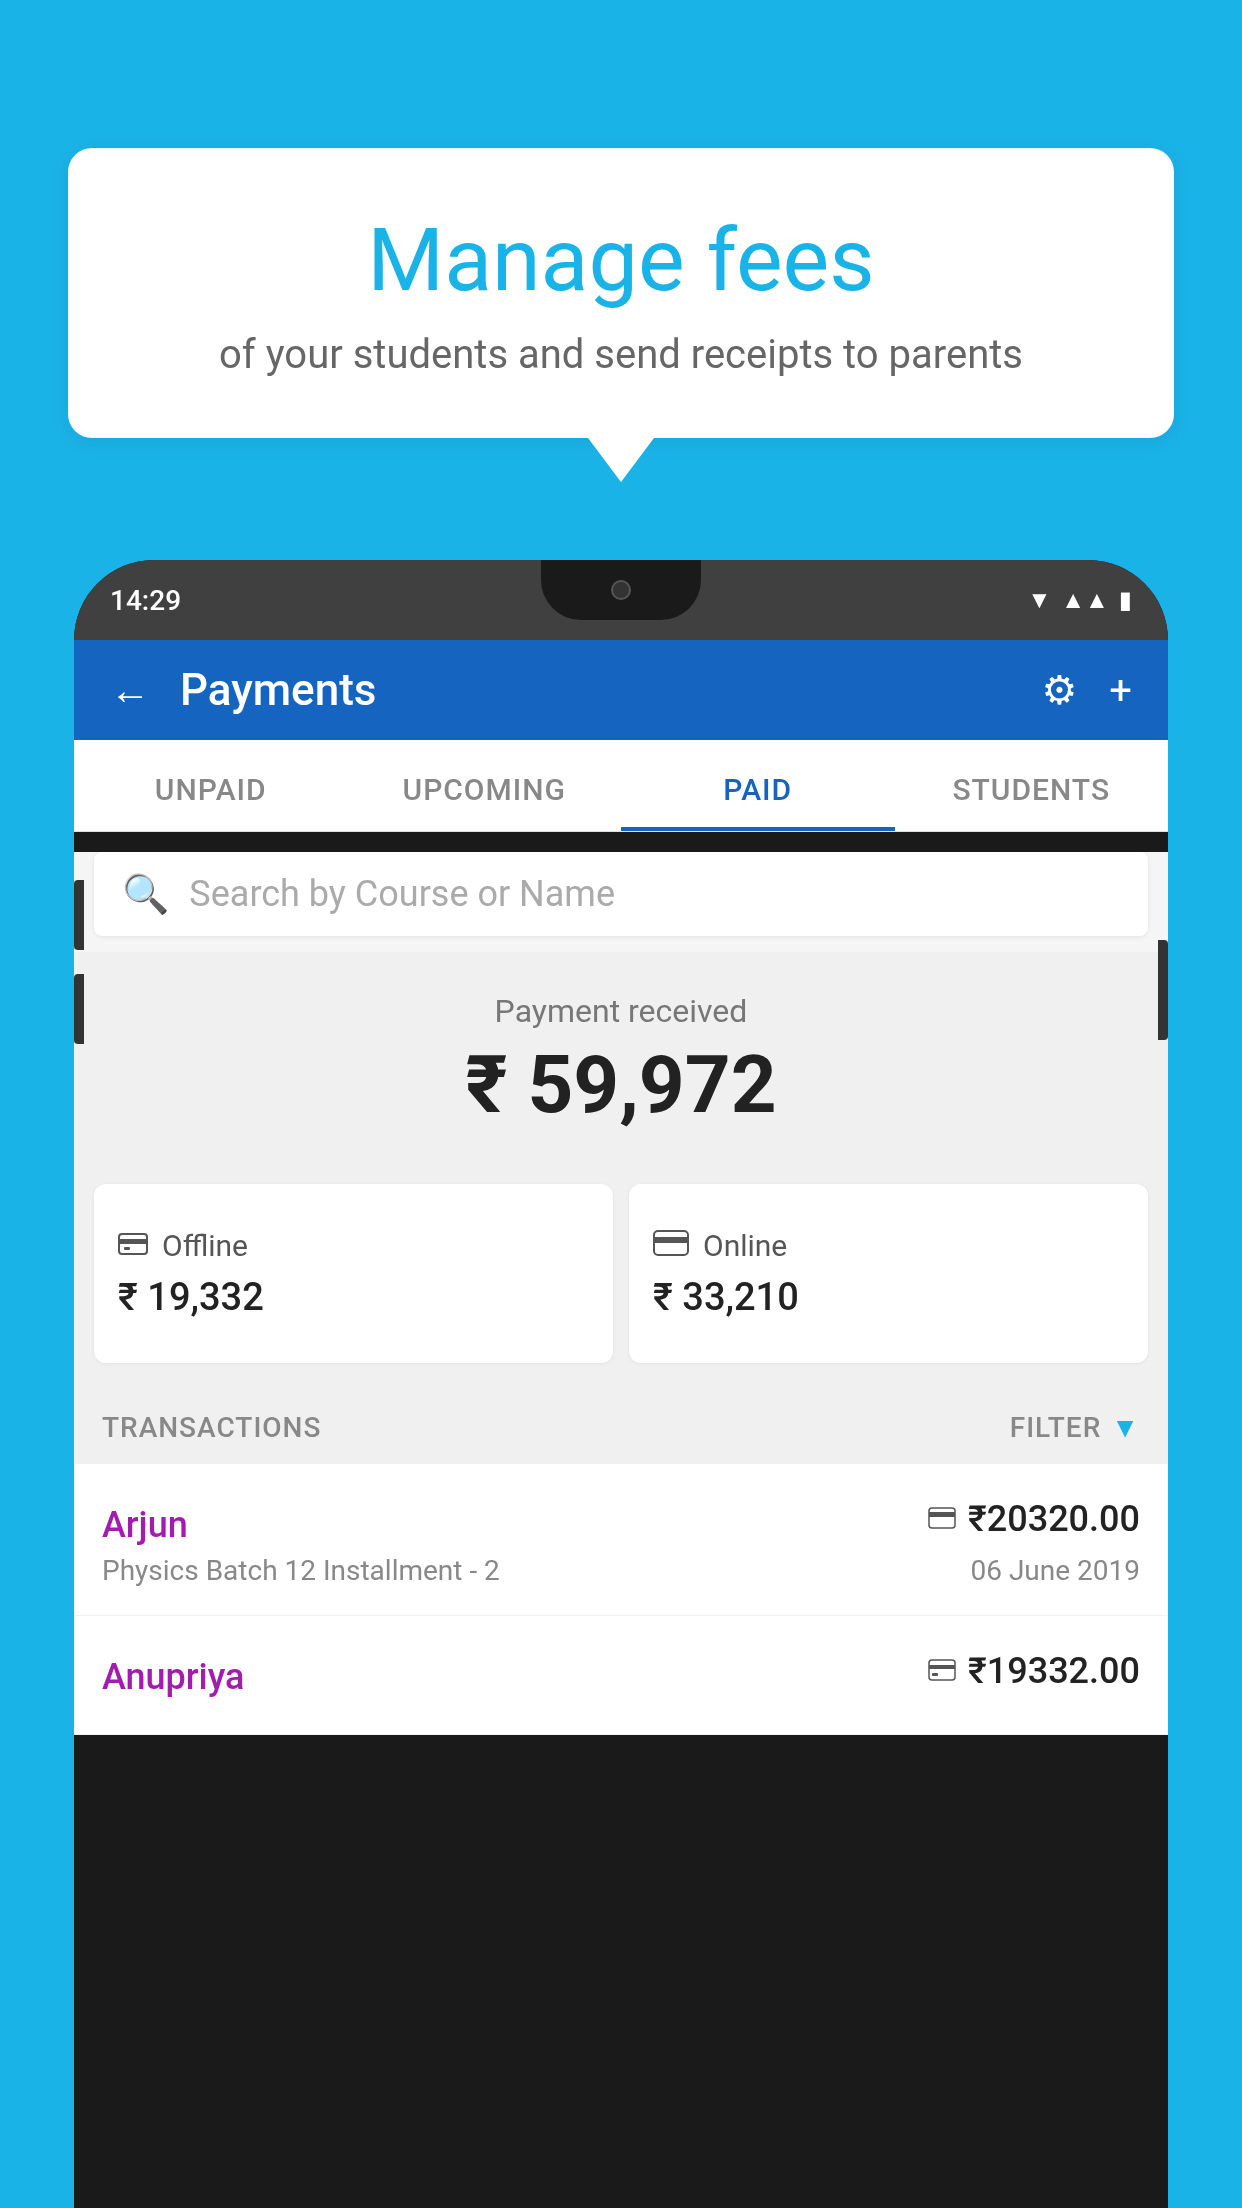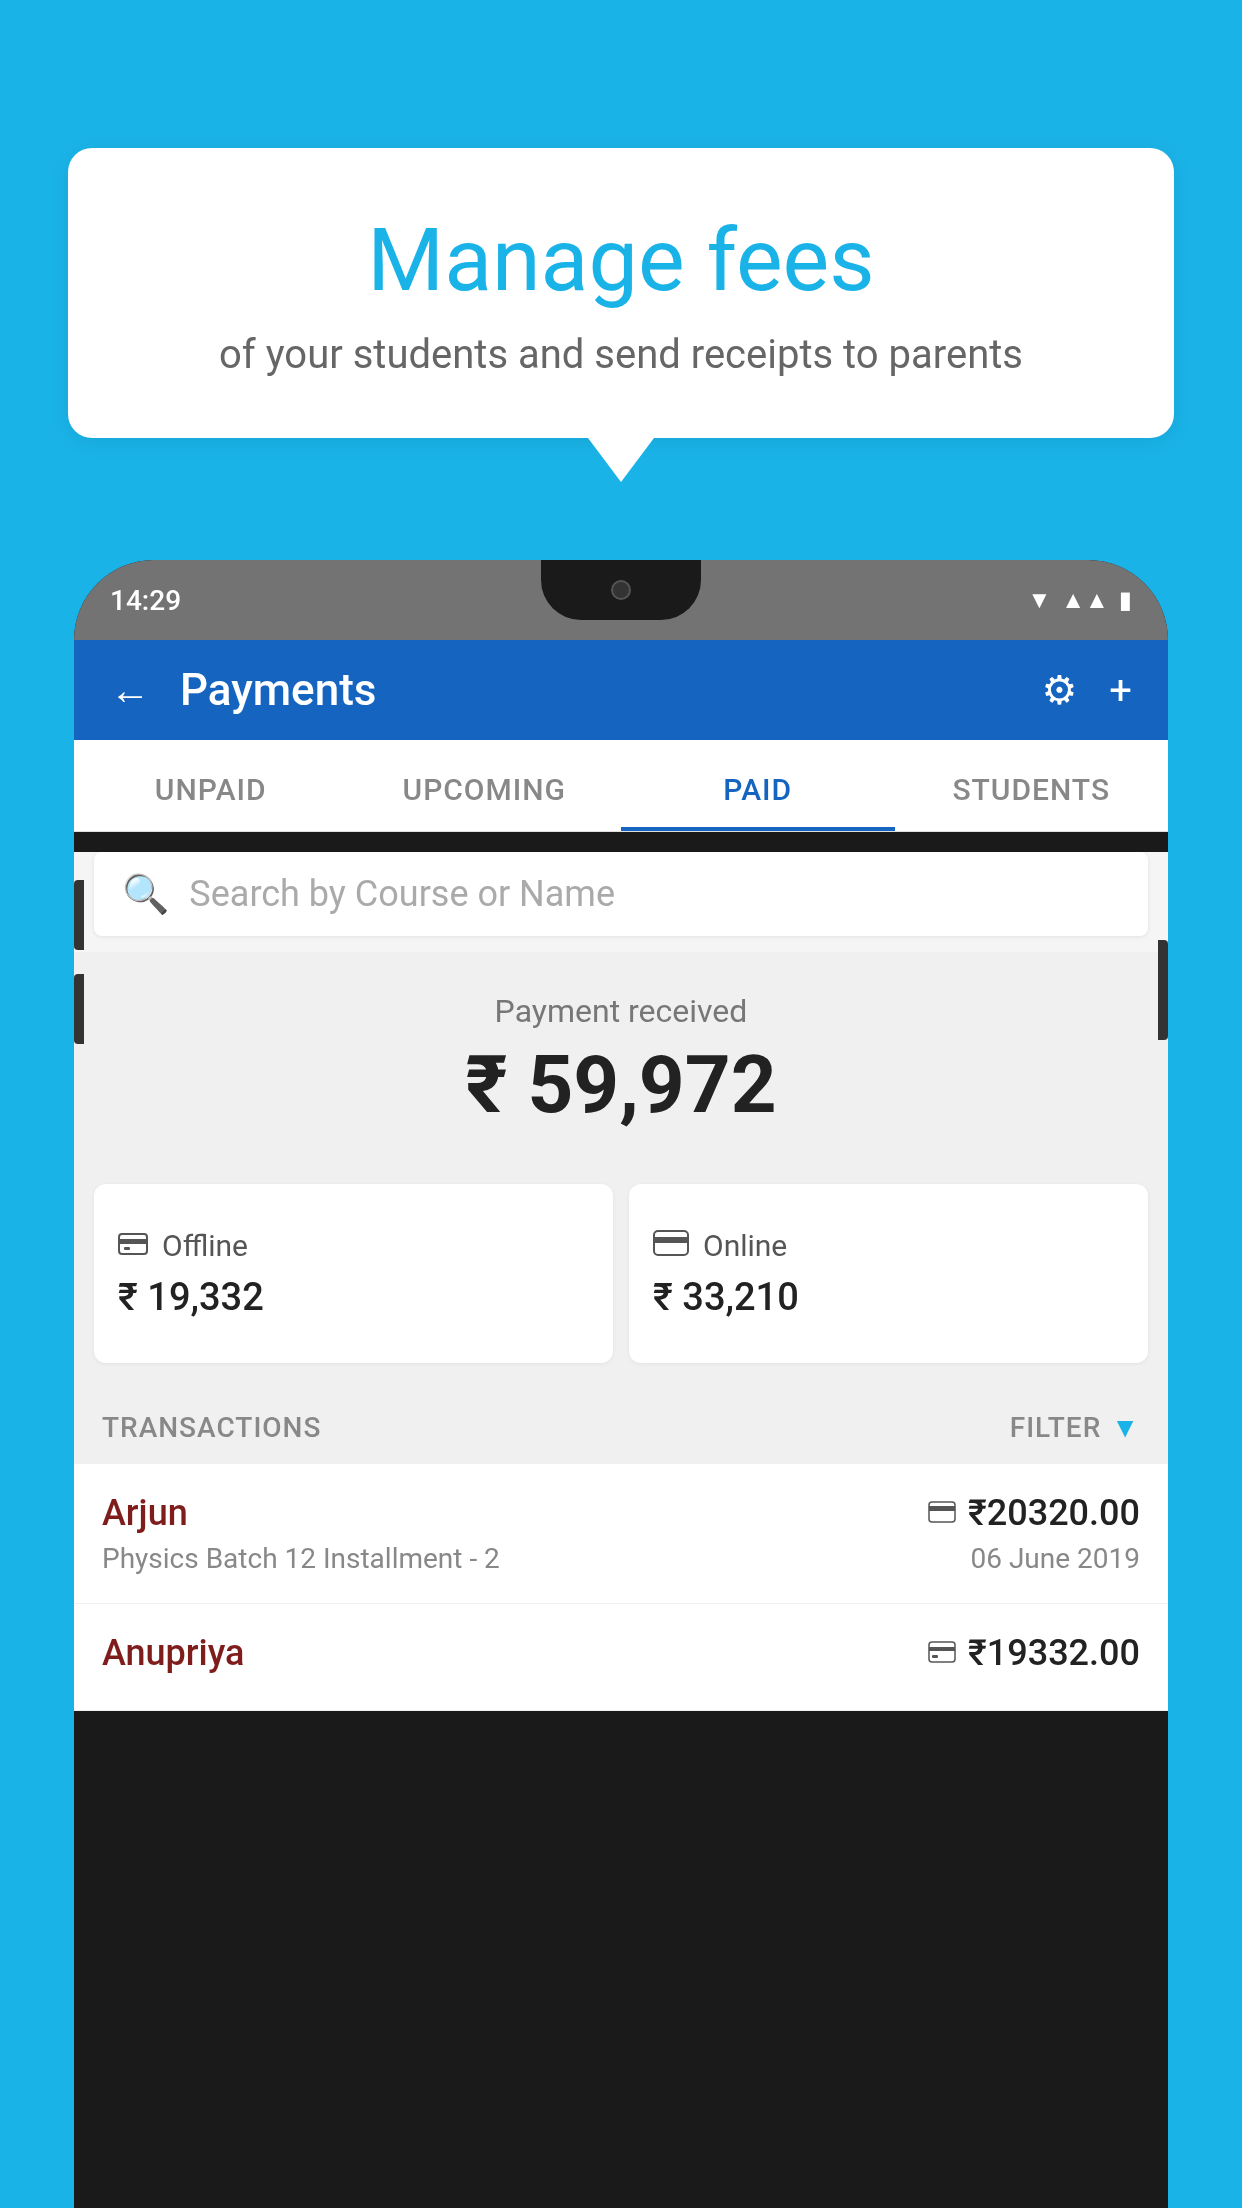--- a/index.html
+++ b/index.html
@@ -60,21 +60,21 @@
       right: 74px;
       bottom: 0;
       background: #1a1a1a;
       border-radius: 80px 80px 0 0;
       padding: 0;
       overflow: hidden;
     }
 
     
     .phone-top-bar {
-      background: #737373;
+      background: #404040;
       height: 80px;
       display: flex;
       align-items: center;
       justify-content: space-between;
       padding: 16px 36px;
       position: relative;
     }
 
     .status-time {
       color: white;
@@ -312,22 +312,23 @@
 
     .transaction-top {
       display: flex;
       justify-content: space-between;
       align-items: center;
       margin-bottom: 8px;
     }
 
     .transaction-name {
       font-size: 36px;
-      color: #7f1d1d;
-      font-weight: 500;
+      color: #a21caf;
+      font-weight: 500;
+      margin-top: 12px;
     }
 
     .transaction-amount-wrap {
       display: flex;
       align-items: center;
       gap: 12px;
     }
 
     .transaction-type-icon {
       font-size: 28px;

